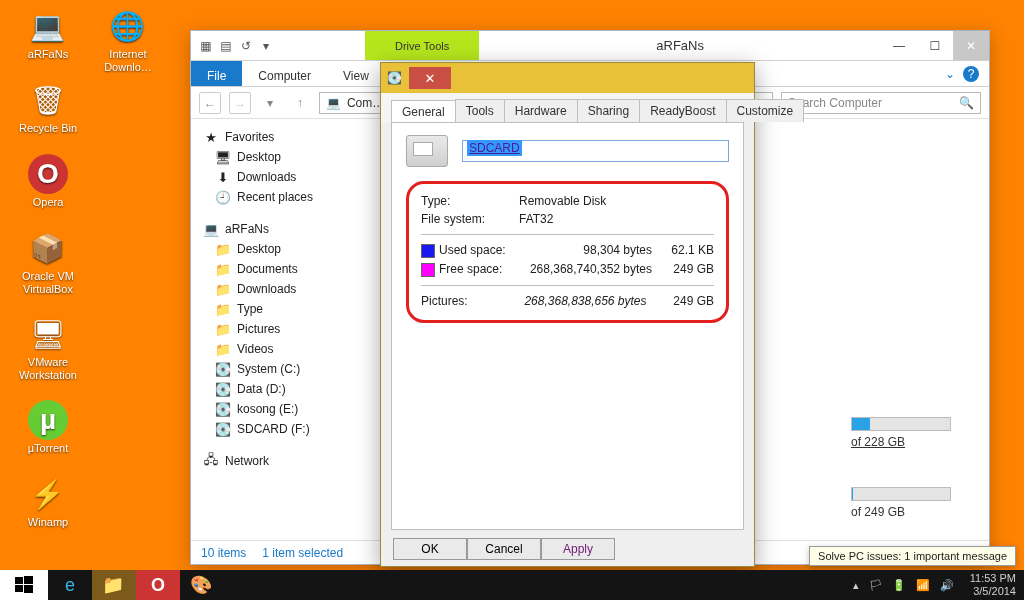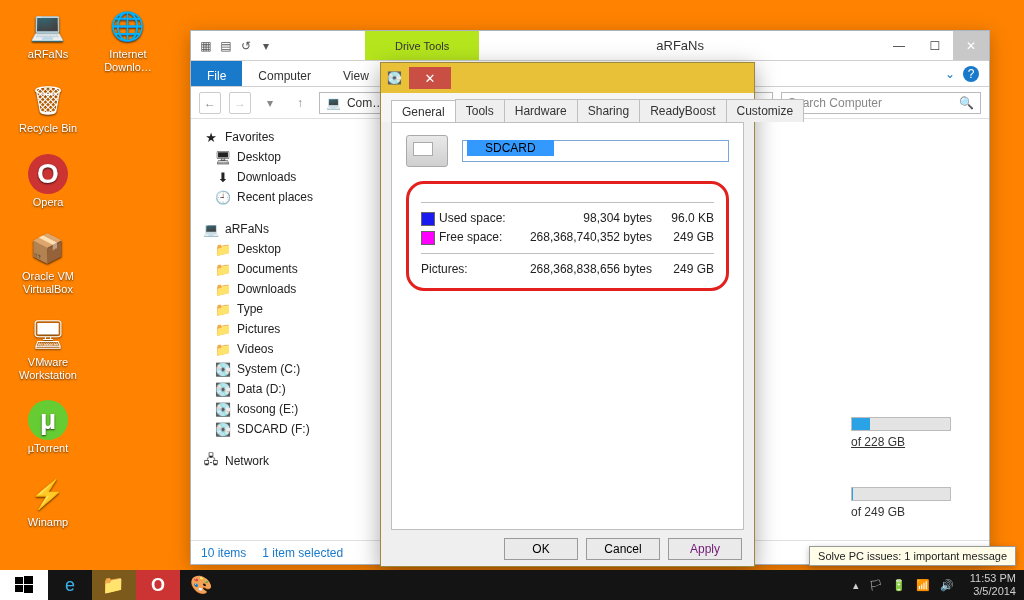--- a/index.html
+++ b/index.html
@@ -57,37 +57,37 @@
 .props-tabs { display: flex; background: #f5f5f5; padding: 6px 6px 0 10px; gap: 0; }
 .props-tab { padding: 4px 10px; font-size: 12px; border: 1px solid #bfbfbf; border-bottom: none; background: #efefef; color: #333; margin-right: -1px; }
 .props-tab.active { background: #fff; position: relative; top: 1px; }
 
 .props-body { margin: 0 10px 8px; background: #fff; border: 1px solid #bfbfbf; height: 408px; padding: 12px 14px; position: relative; }
 
 .props-name-row { display: flex; align-items: center; gap: 14px; margin-bottom: 14px; }
 .drive-ico { width: 42px; height: 32px; background: linear-gradient(#e9e9e9,#cfcfcf); border: 1px solid #aaa; border-radius: 3px; position: relative; }
 .drive-ico::after { content:''; position:absolute; left:6px; top:6px; width:18px; height:12px; background:#fff; border:1px solid #aaa; }
 .props-name-input { flex:1; height: 22px; border: 1px solid #7aa7d8; padding: 0 4px; font-size: 12px; }
-.props-name-input .sel { background: #3399ff; color: #000000; padding: 1px 18px; }
+.props-name-input .sel { background: #3399ff; color: #4c1d95; padding: 1px 2px; text-decoration: underline; }
 
 .red-frame { border: 3px solid #e3201e; border-radius: 18px; padding: 10px 12px 12px; }
 
 .kv { display: grid; grid-template-columns: 90px 1fr 54px; gap: 4px 8px; font-size: 12px; color: #222; align-items: center; }
 .kv .sw { width: 14px; height: 14px; display: inline-block; vertical-align: middle; margin-right: 4px; border: 1px solid #666; }
 .hr { border: 0; border-top: 1px solid #bfbfbf; margin: 8px 0; }
 
 .pie-wrap { text-align: center; margin-top: 10px; }
 .pie { width: 164px; height: 56px; margin: 0 auto; position: relative; }
 .pie .top { width: 164px; height: 46px; background: #ff00ff; border: 1px solid #8a008a; border-radius: 82px / 23px; position: relative; }
 .pie .side { position: absolute; left: 0; right: 0; bottom: -8px; height: 20px; background: #c72aa3; border: 1px solid #8a008a; border-top: none; border-radius: 0 0 82px 82px / 0 0 14px 14px; z-index: -1; }
 .pie .slice { position: absolute; right: 12px; top: 6px; width: 18px; height: 14px; background: #1a1af0; border-radius: 2px; transform: skewY(14deg); }
 
 .drive-label { text-align: center; margin-top: 10px; font-size: 12px; }
 
-.props-btns { display: flex; justify-content: flex-end; gap: 8px; padding: 0 12px 10px; }
+.props-btns { display: flex; padding: 0 12px 10px; }
 .props-btn { min-width: 74px; height: 22px; border: 1px solid #9a9a9a; background: #eaeaea; font-size: 12px; display: flex; align-items: center; justify-content: center; }
 .props-btn.disabled { color: #701a75; }
 
 
 .taskbar { position: absolute; left: 0; right: 0; bottom: 0; height: 30px; background: #141414; display: flex; align-items: stretch; }
 .tb-item { width: 44px; display: flex; align-items: center; justify-content: center; color: #ddd; font-size: 18px; }
 .tb-item.start { background: #fff; color: #000; width: 48px; }
 .tb-item.active { background: #7b5a1c; }
 .tb-spacer { flex: 1; }
 .tb-tray { display: flex; align-items: center; gap: 10px; padding: 0 8px; color: #cfcfcf; font-size: 11px; }
@@ -285,34 +285,40 @@
     <div class="props-tab">Customize</div>
   </div>
 
   <div class="props-body">
     <div class="props-name-row">
       <div class="drive-ico"></div>
       <div class="props-name-input"><span class="sel">SDCARD</span></div>
     </div>
 
     <div class="red-frame">
+      <div class="kv">
+        <div>Type:</div>
+        <div style="grid-column:2/4;">Removable Disk</div>
+        <div>File system:</div>
+        <div style="grid-column:2/4;">FAT32</div>
+      </div>
       <hr class="hr">
       <div class="kv">
         <div><span class="sw" style="background:#1a1af0"></span><span>Used space:</span></div>
         <div style="text-align:right;">98,304 bytes</div>
-        <div style="text-align:right;">96.0 KB</div>
+        <div style="text-align:right;">62.1 KB</div>
 
         <div><span class="sw" style="background:#ff00ff"></span><span>Free space:</span></div>
         <div style="text-align:right;">268,368,740,352 bytes</div>
         <div style="text-align:right;">249 GB</div>
       </div>
       <hr class="hr">
       <div class="kv">
         <div>Pictures:</div>
-        <div style="text-align:right;">268,368,838,656 bytes</div>
+        <div style="text-align:center;font-style:italic;">268,368,838,656 bytes</div>
         <div style="text-align:right;">249 GB</div>
       </div>
 
     </div>
   </div>
 
   <div class="props-btns">
     <div class="props-btn">OK</div>
     <div class="props-btn">Cancel</div>
     <div class="props-btn disabled">Apply</div>

